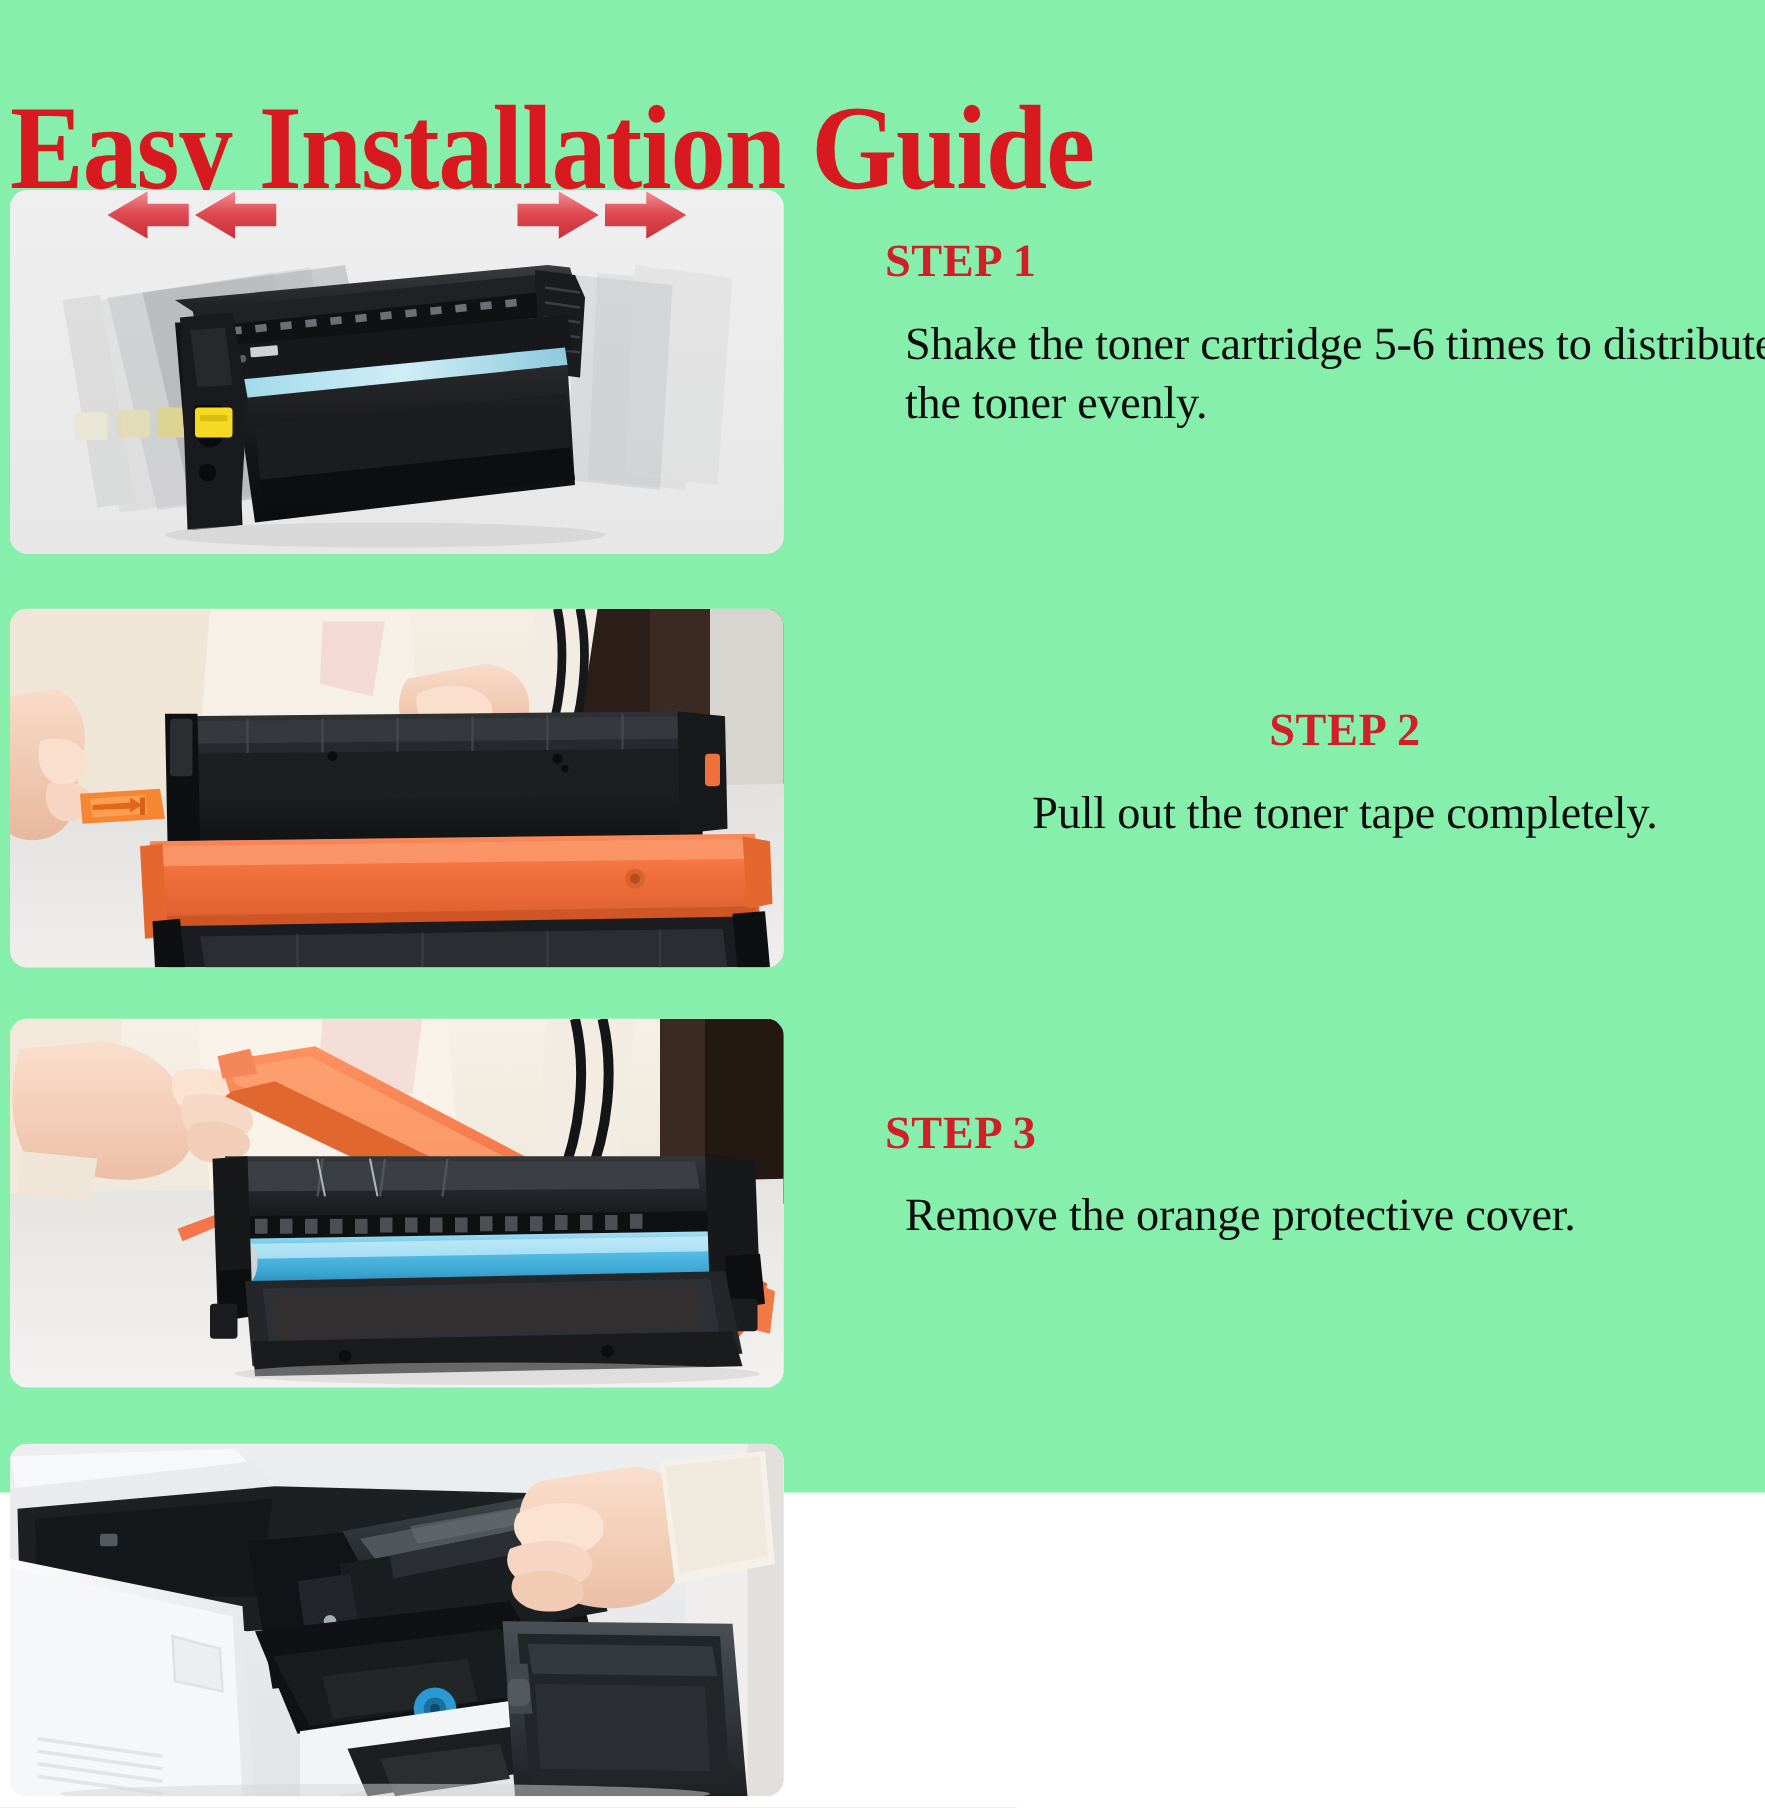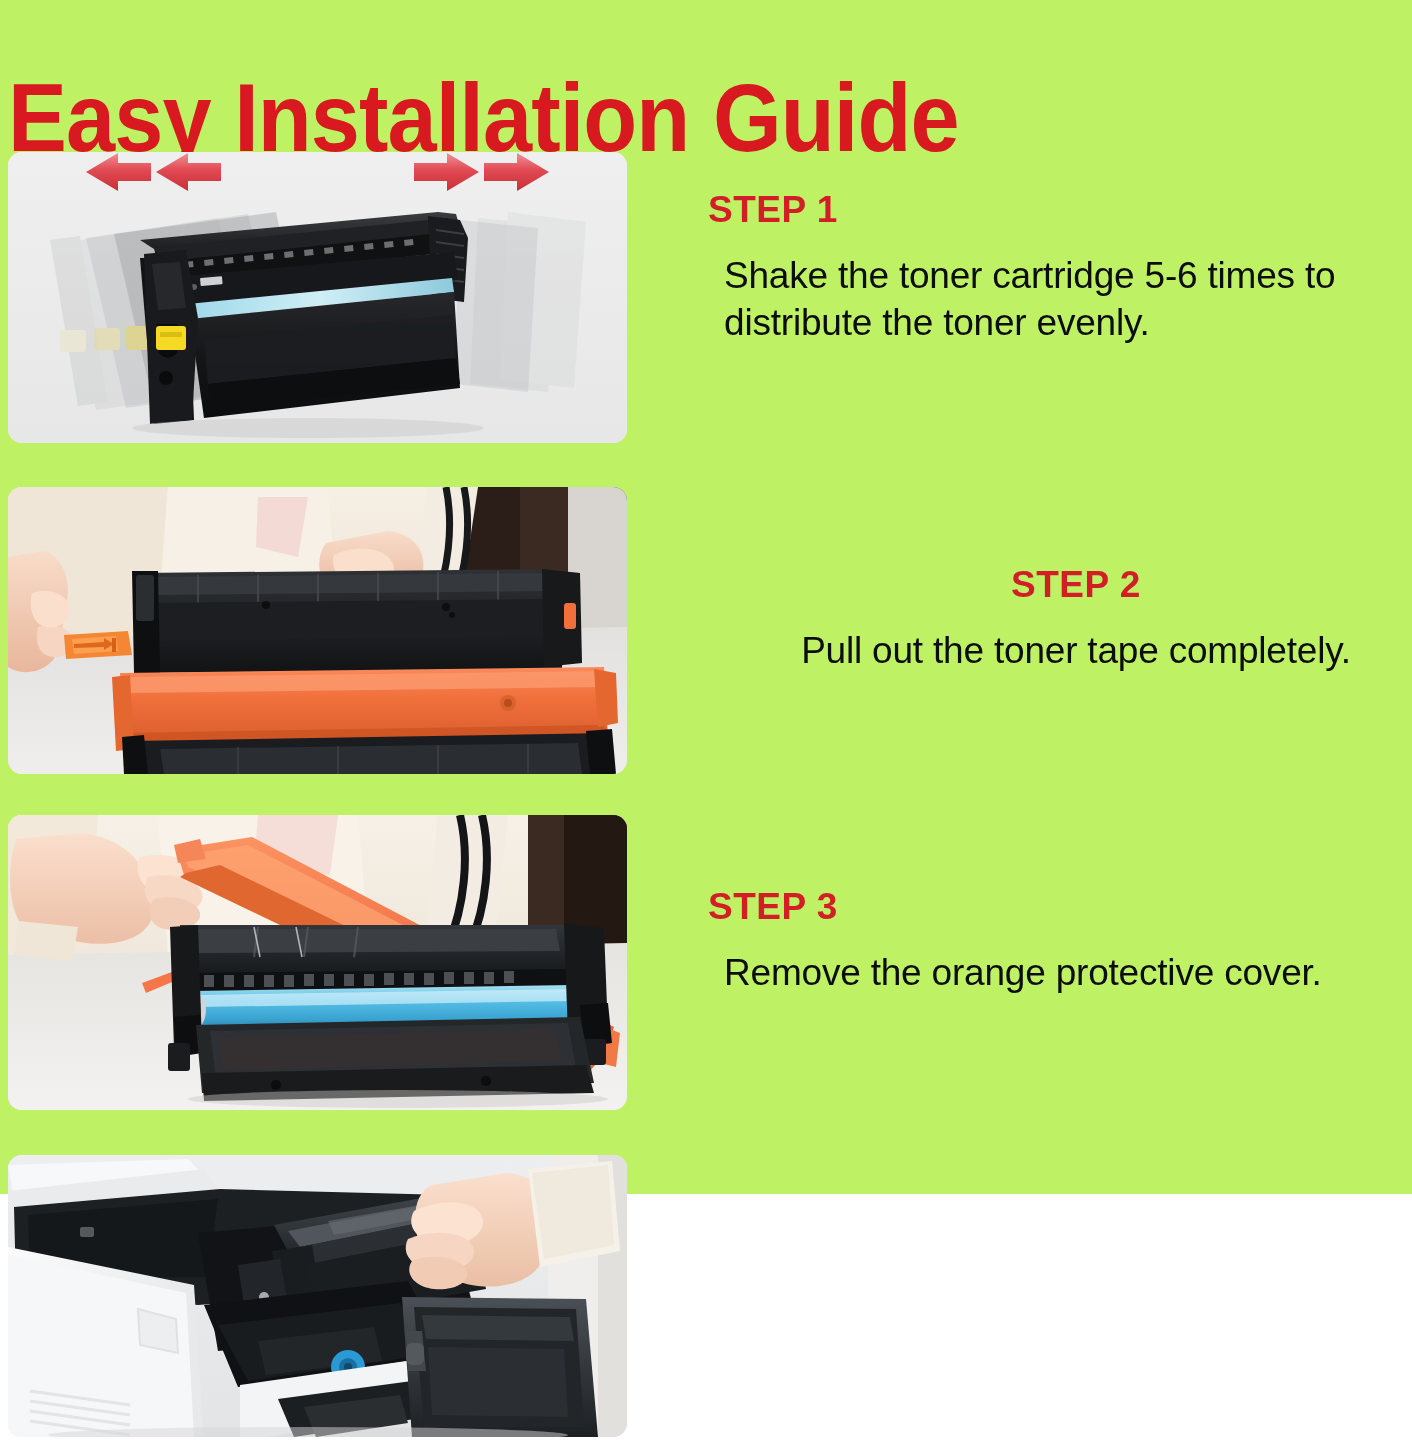--- a/index.html
+++ b/index.html
@@ -1,21 +1,21 @@
 <!DOCTYPE html>
 <html><head>
 <meta charset="utf-8">
 <style>
   html,body{margin:0;padding:0;background:#fff;}
   body{
     width:1412px;height:1446px;
     font-family:"Liberation Sans","DejaVu Sans",sans-serif;
     color:#111;overflow:hidden;position:relative;
   }
-  #page{position:relative;width:1412px;height:1194px;background:#bef264;}
+  #page{position:relative;width:1412px;height:1194px;background:#86efac;font-family:Liberation Serif, serif;}
 
   
   .title{
     position:absolute;left:8px;top:-6px;
     font-size:96px;font-weight:bold;
     color:#d81920;
     letter-spacing:-1px;
     transform:scaleX(0.92);transform-origin:left top;
     white-space:nowrap;
     line-height:120px;

